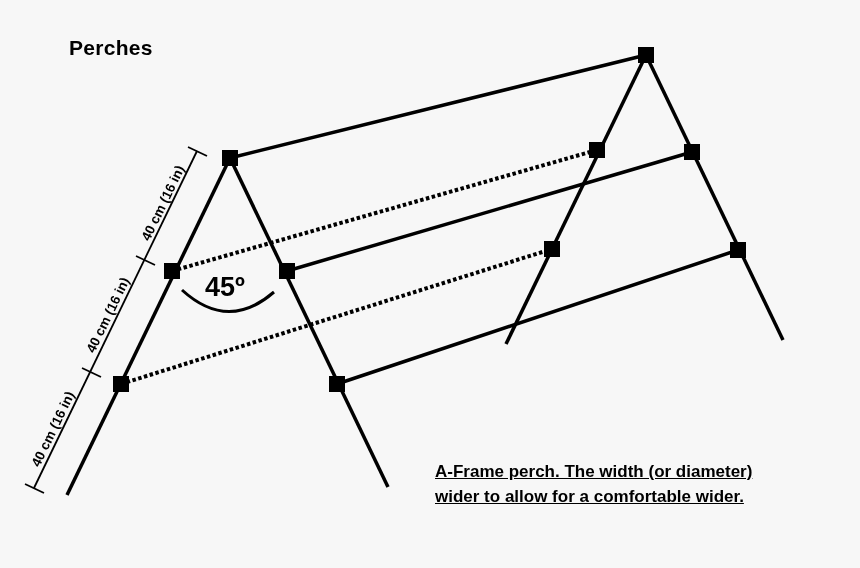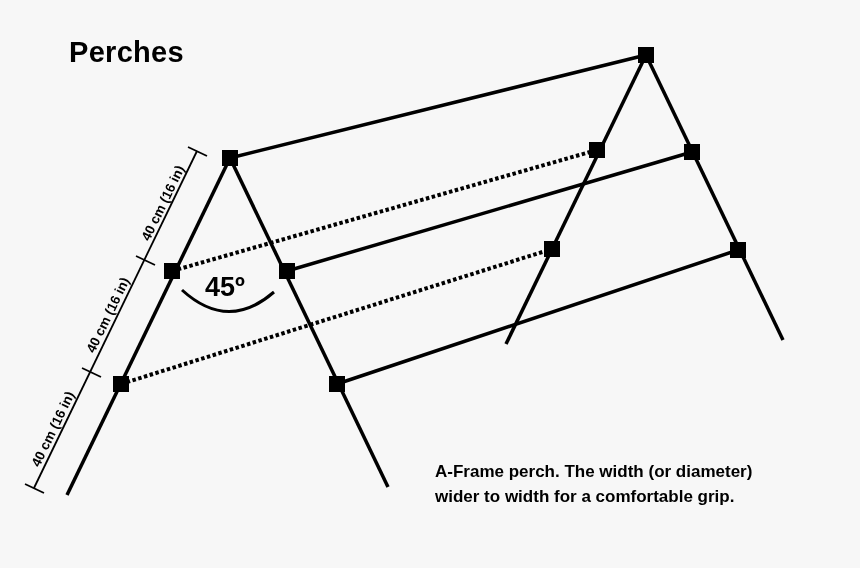--- a/index.html
+++ b/index.html
@@ -4,30 +4,30 @@
   <style>
     html, body { margin: 0; padding: 0; }
     body {
       width: 860px; height: 568px; overflow: hidden;
       background: #f7f7f7;
       position: relative;
       font-family: "Liberation Sans", sans-serif;
     }
     .title {
       position: absolute; left: 69px; top: 36px;
-      font-size: 29px; font-weight: bold; color: #000;
+      font-size: 21px; font-weight: bold; color: #000;
       letter-spacing: 0.3px;
     }
     svg.diagram { position: absolute; left: 0; top: 0; }
     .caption {
       position: absolute; left: 435px; top: 459px;
       font-size: 17px; font-weight: bold; color: #000;
       line-height: 25px; width: 420px;
     }
-    .caption div { white-space: nowrap; }
+    .caption div { white-space: nowrap; text-decoration: underline; }
     .dimlabel {
       font-family: "Liberation Sans", sans-serif;
       font-size: 13.5px; font-weight: bold; fill: #000;
     }
     .anglelabel {
       font-family: "Liberation Sans", sans-serif;
       font-size: 27px; font-weight: bold; fill: #000;
     }
   </style>
 </head>
@@ -81,14 +81,14 @@
     <line x1="25" y1="484" x2="44" y2="493"></line>
   </g>
 
   <text class="dimlabel" text-anchor="middle" transform="translate(167,205) rotate(-64.2)">40 cm (16 in)</text>
   <text class="dimlabel" text-anchor="middle" transform="translate(112,317) rotate(-64.2)">40 cm (16 in)</text>
   <text class="dimlabel" text-anchor="middle" transform="translate(57,431) rotate(-64.2)">40 cm (16 in)</text>
 </svg>
 
 <div class="caption">
   <div>A-Frame perch. The width (or diameter)</div>
-  <div>wider to width for a comfortable grip.</div>
+  <div>wider to allow for a comfortable wider.</div>
 </div>
 
 </body></html>

